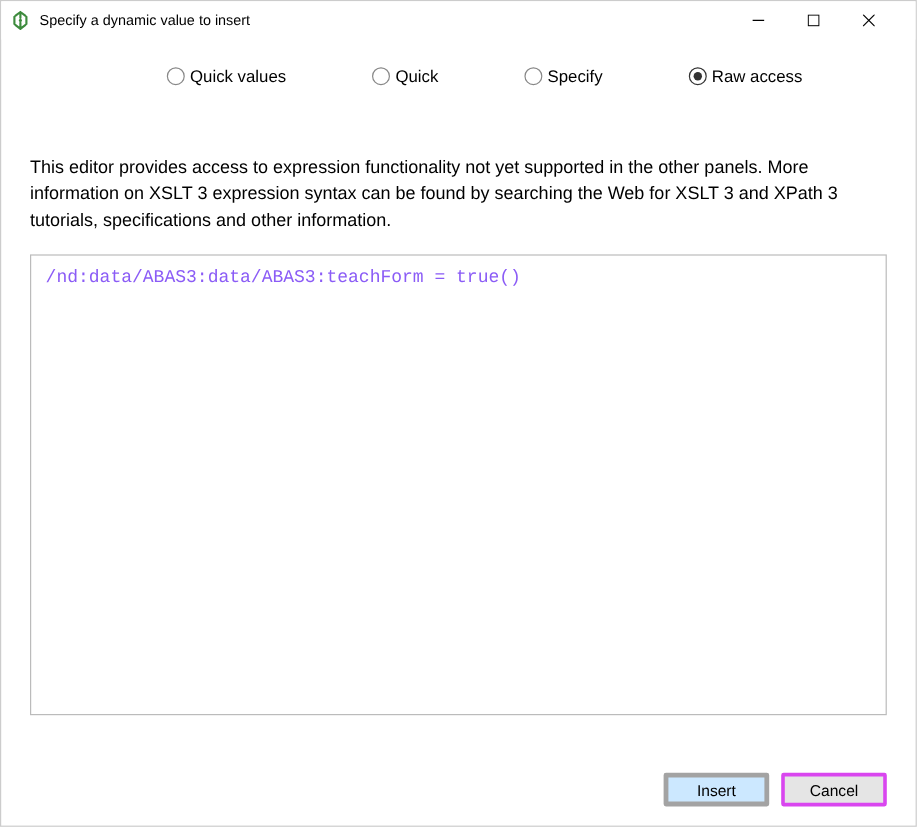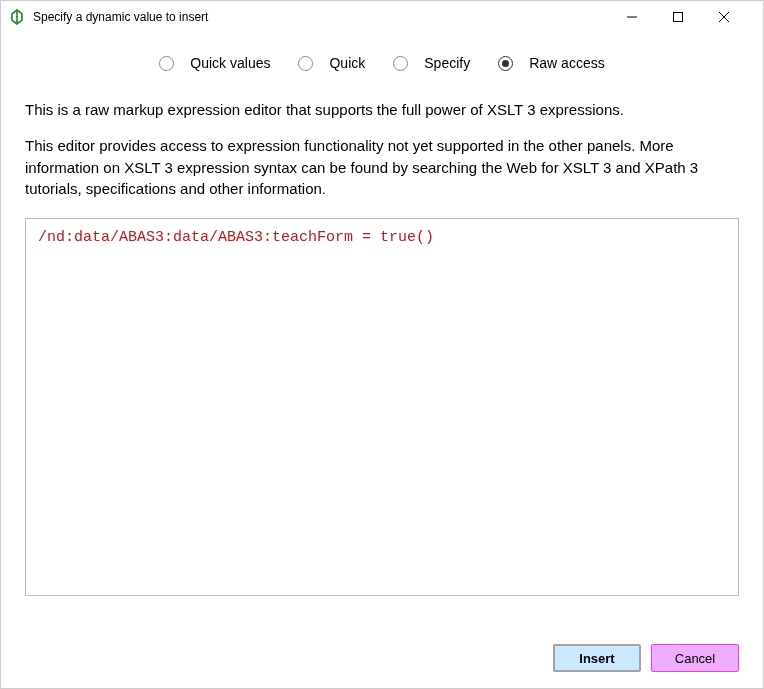--- a/index.html
+++ b/index.html
@@ -47,23 +47,24 @@
 
     .radio-row {
       display: flex;
       justify-content: center;
       gap: 28px;
       margin-bottom: 28px;
     }
     .radio-item {
       display: flex;
       align-items: center;
-      gap: 16px;
+      gap: 4px;
       cursor: pointer;
       font-size: 14px;
+      margin-left: 44px;
     }
     .radio-circle {
       width: 15px; height: 15px;
       border-radius: 50%;
       border: 1px solid #888;
       display: flex; align-items: center; justify-content: center;
       background: #fff;
     }
     .radio-circle.selected {
       border-color: #333;
@@ -74,55 +75,54 @@
       border-radius: 50%;
       background: #333;
     }
 
     .description {
       font-size: 15px;
       color: #000;
       line-height: 1.45;
       margin-bottom: 14px;
     }
-    .description.second { margin-bottom: 18px; }
+    .description.second { margin-bottom: 18px; margin-top: 30px; }
 
     .editor-area {
       flex: 1;
       border: 1px solid #bbb;
       background: #fff;
       padding: 10px 12px;
       font-family: "Consolas", "Courier New", monospace;
       font-size: 15px;
-      color: #b91c1c;
+      color: #8b5cf6;
       resize: none;
       outline: none;
       white-space: pre;
       overflow: auto;
     }
 
     .button-row {
       display: flex;
       justify-content: flex-end;
       gap: 10px;
       margin-top: 48px;
     }
     .btn {
       min-width: 88px;
       height: 28px;
-      border: 1px solid #d946ef;
-      background: #f0abfc;
+      border: 3px solid #d946ef;
+      background: #e5e5e5;
       font-size: 13px;
       cursor: pointer;
       border-radius: 2px;
     }
     .btn.primary {
-      border: 2px solid #a3a3a3;
+      border: 4px solid #a3a3a3;
       background: #cce8ff;
-      font-weight: bold;
     }
   </style>
 </head>
 <body>
 
 <div class="titlebar">
   <span class="app-icon">
     <svg width="16" height="16" viewBox="0 0 16 16">
       <path d="M8 1 L8 6 M8 1 L4 4 M8 1 L12 4 M8 10 L8 15 M8 15 L4 12 M8 15 L12 12 M3 5 L3 11 M13 5 L13 11" stroke="#3d8b3d" stroke-width="1.8" fill="none" stroke-linecap="round"></path>
       <circle cx="8" cy="8" r="1.3" fill="#3d8b3d"></circle>
@@ -163,21 +163,20 @@
     <label class="radio-item">
       <span class="radio-circle"></span>
       <span>Specify</span>
     </label>
     <label class="radio-item">
       <span class="radio-circle selected"></span>
       <span>Raw access</span>
     </label>
   </div>
 
-  <p class="description">This is a raw markup expression editor that supports the full power of XSLT 3 expressions.</p>
   <p class="description second">This editor provides access to expression functionality not yet supported in the other panels. More information on XSLT 3 expression syntax can be found by searching the Web for XSLT 3 and XPath 3 tutorials, specifications and other information.</p>
 
   <textarea class="editor-area" spellcheck="false" style="">/nd:data/ABAS3:data/ABAS3:teachForm = true()</textarea>
 
   <div class="button-row">
     <button class="btn primary">Insert</button>
     <button class="btn">Cancel</button>
   </div>
 
 </div>

